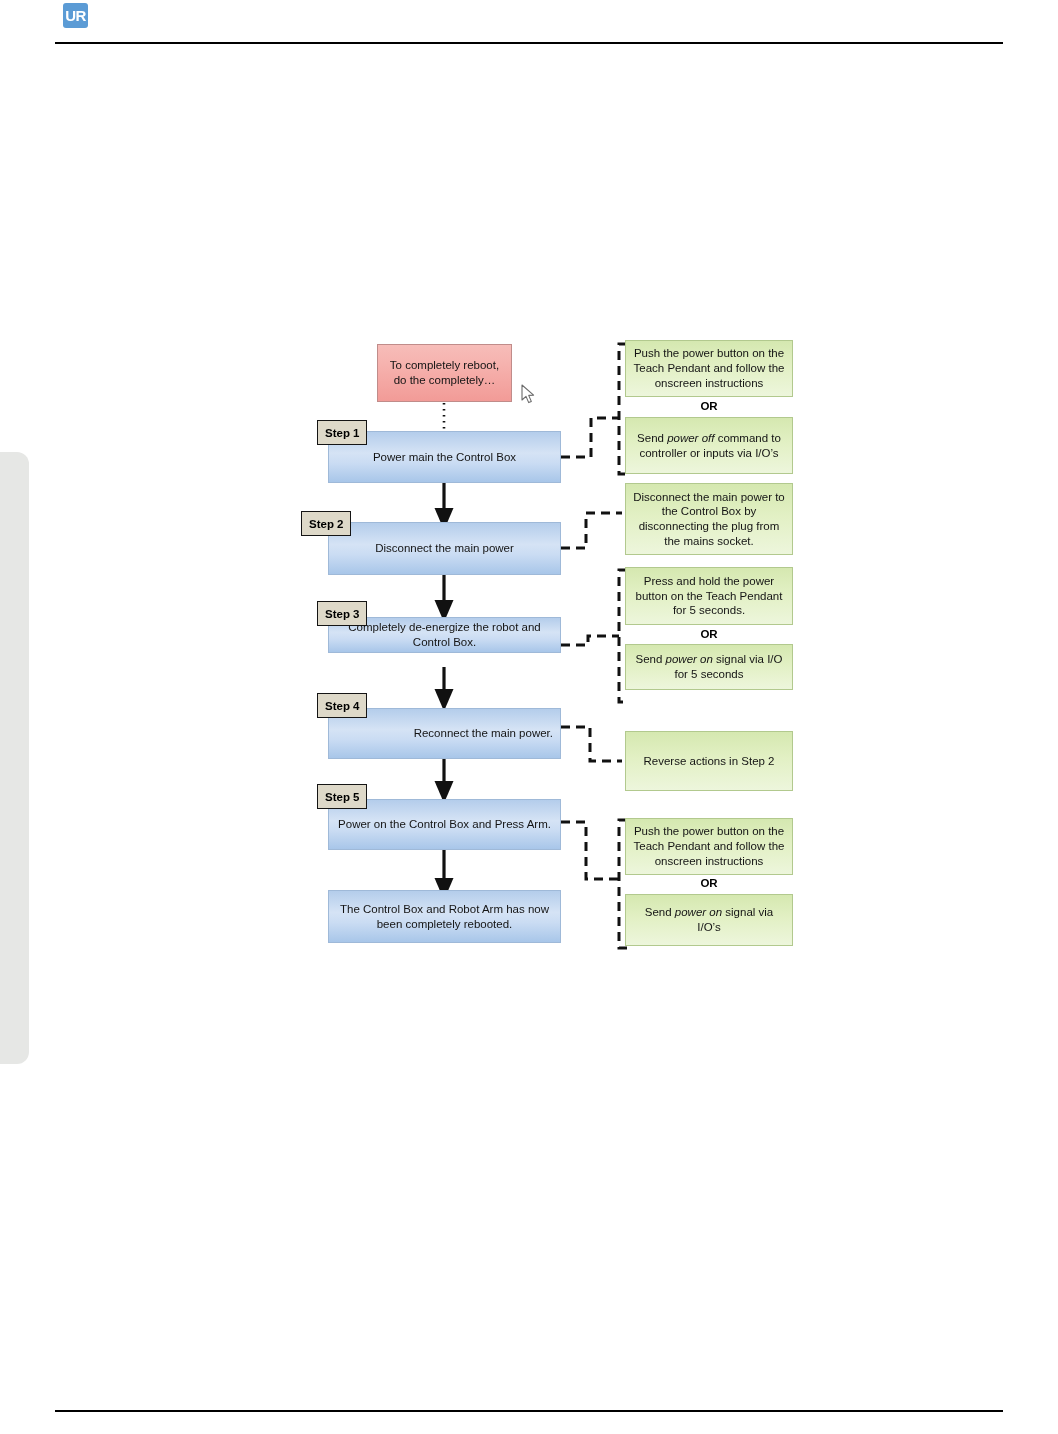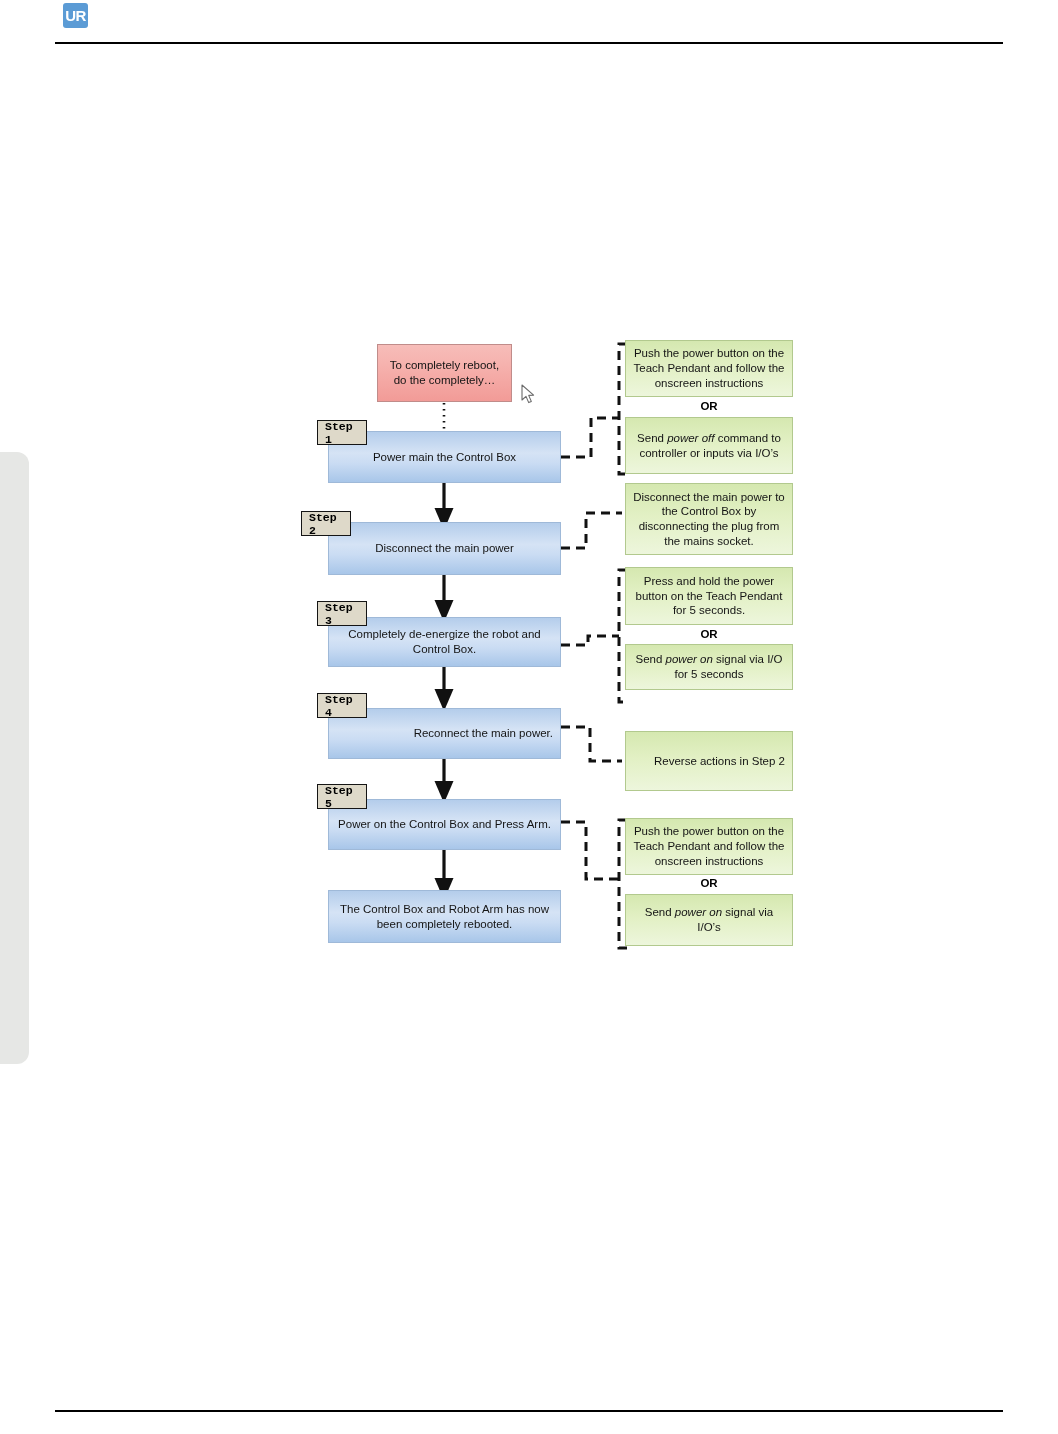--- a/index.html
+++ b/index.html
@@ -110,36 +110,34 @@
 
   .node-step {
     background: linear-gradient(to bottom, #b4cdeb 0%, #d5e3f5 42%, #cadcf3 62%, #a8c6e9 100%);
     border: 1px solid #9fb9d8;
   }
 
   .node-note {
     background: linear-gradient(to bottom, #d5e8b0 0%, #e2f0c4 45%, #edf6dc 100%);
     border: 1px solid #b2c98e;
     font-size: 11.5px;
-    justify-content: flex-end;
   }
 
   .step-tag {
     position: absolute;
     box-sizing: border-box;
     background: #ded9c9;
     border: 1.4px solid #151515;
     font-weight: bold;
     font-size: 11.5px;
     color: #000;
     display: flex;
     align-items: center;
     padding-left: 7px;
     z-index: 5;
-    font-family: Liberation Mono, monospace;
   }
 
   .or-label {
     position: absolute;
     font-weight: bold;
     font-size: 11.5px;
     color: #000;
     text-align: center;
   }
 
@@ -226,21 +224,21 @@
     <div class="node node-step" style="left:328px; top:522px; width:233px; height:53px;">
       <span>Disconnect the main power</span>
     </div>
     <div class="node node-note" style="left:625px; top:483px; width:168px; height:72px;">
       <span><span>Disconnect the main power to the Control Box by disconnecting the plug from the mains socket.</span></span>
     </div>
 
     <div class="step-tag" style="left:317px; top:601px; width:50px; height:25px;">
       <span>Step 3</span>
     </div>
-    <div class="node node-step" style="left:328px; top:617px; width:233px; height:50px;">
+    <div class="node node-step" style="left:328px; top:617px; width:233px; height:36px;">
       <span>Completely de-energize the robot and Control Box.</span>
     </div>
     <div class="node node-note" style="left:625px; top:567px; width:168px; height:58px;">
       <span><span>Press and hold the power button on the Teach Pendant for 5 seconds.</span></span>
     </div>
     <div class="or-label" style="left:625px; top:628px; width:168px;">OR</div>
     <div class="node node-note" style="left:625px; top:644px; width:168px; height:46px;">
       <span><span>Send </span><span class="em">power on</span><span> signal via I/O for 5 seconds</span></span>
     </div>
 

